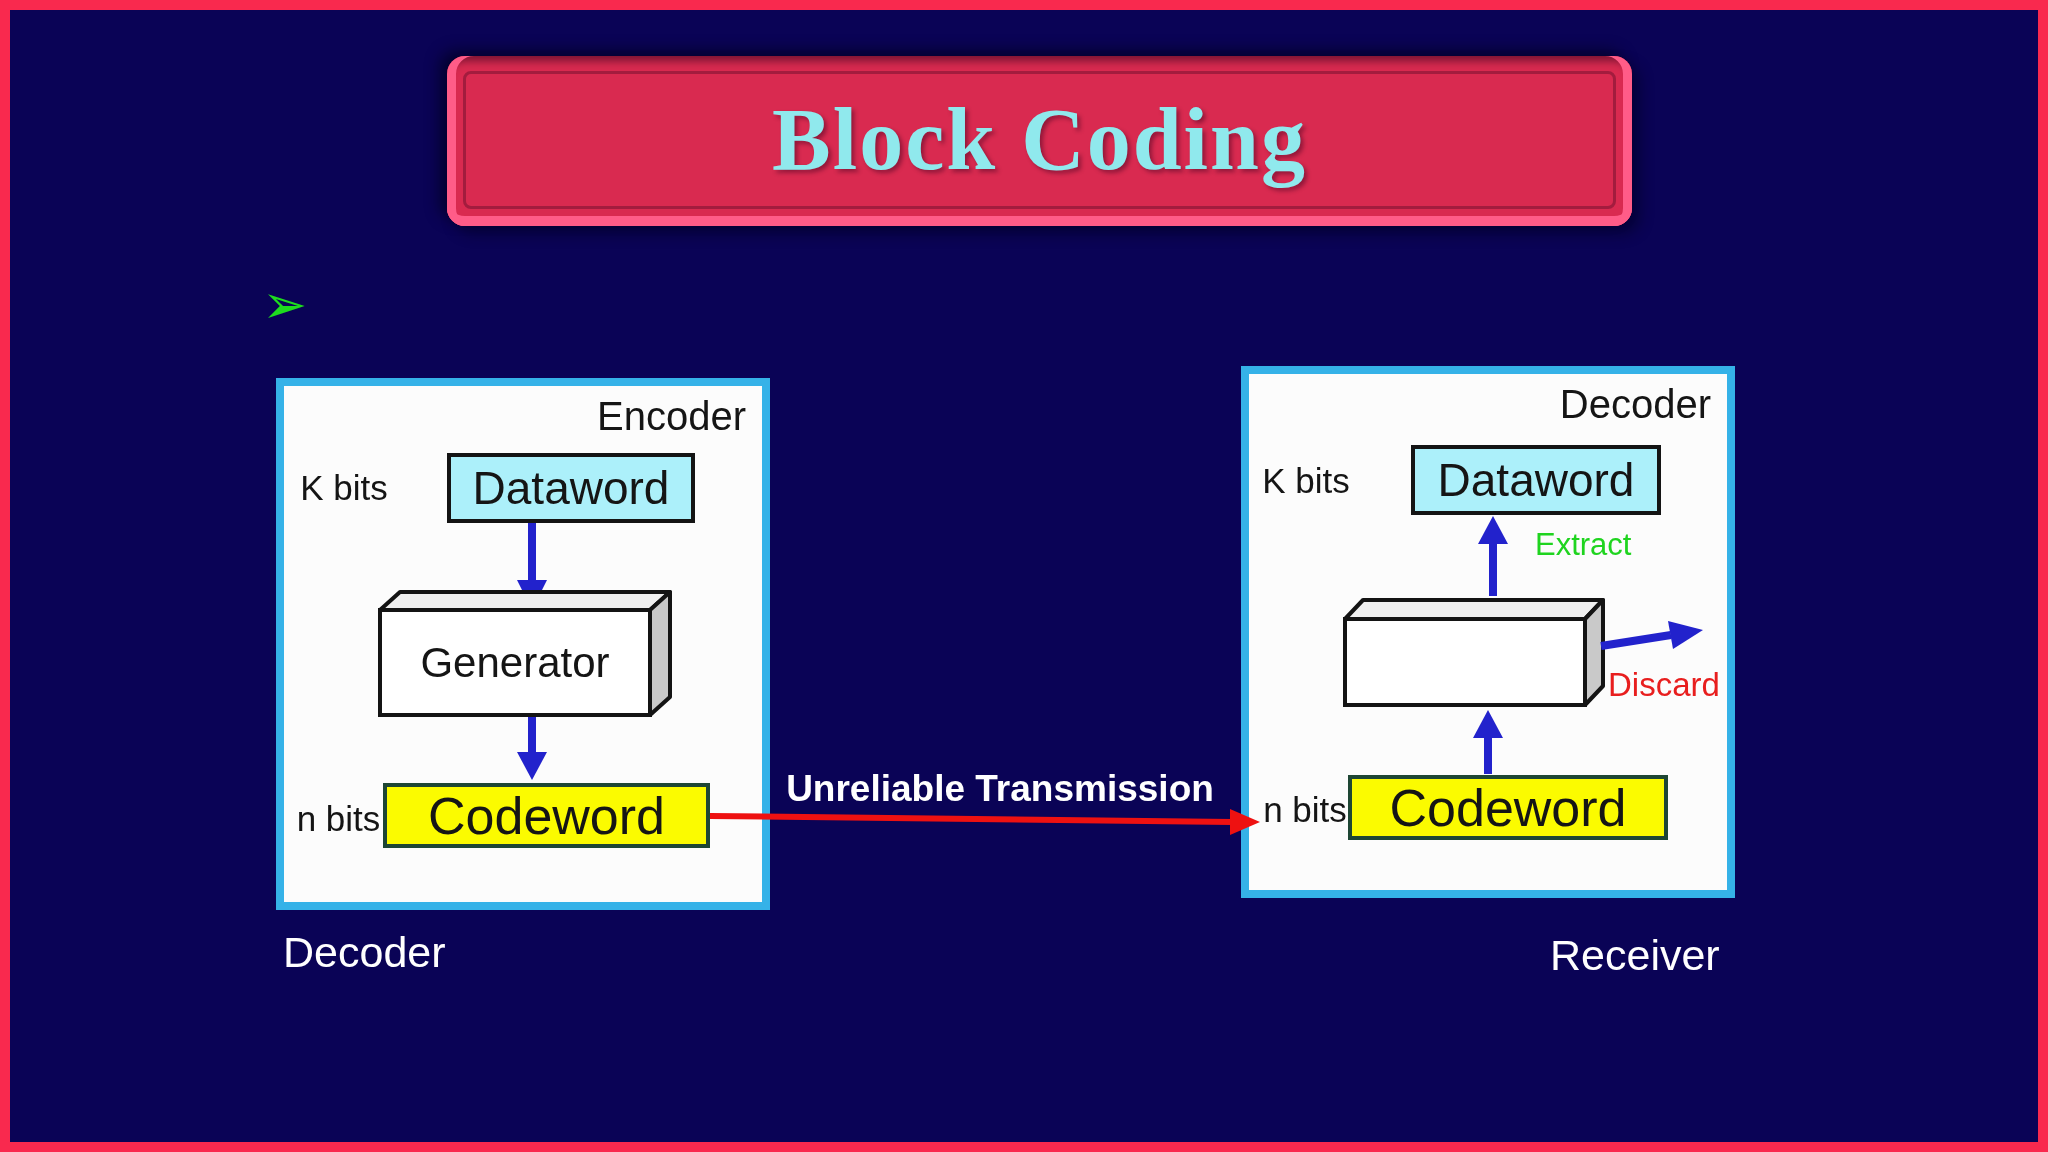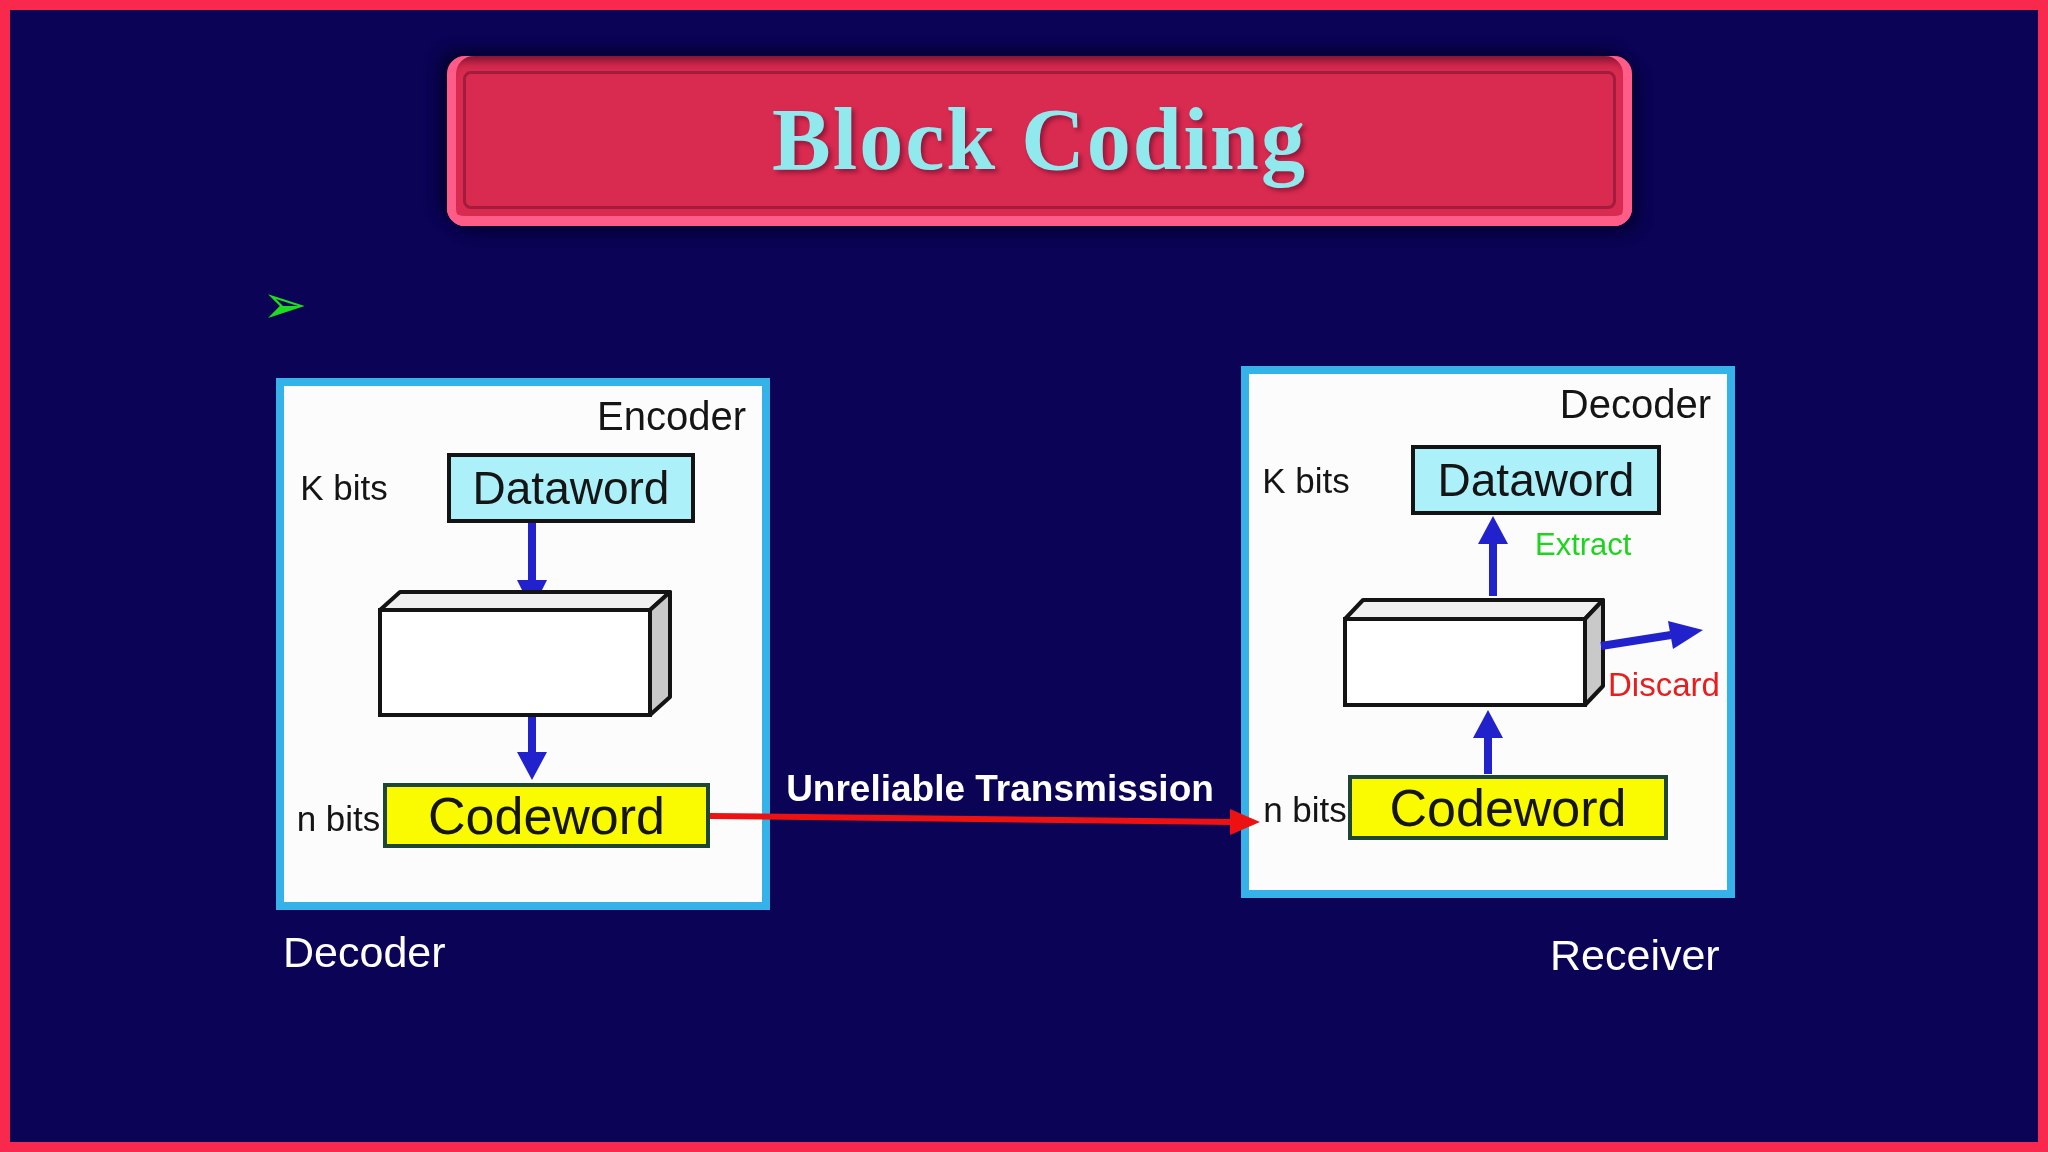--- a/index.html
+++ b/index.html
@@ -132,20 +132,21 @@
       <polygon points="96,224 116,206 386,206 366,224" style="fill:var(--slab-top);stroke:var(--box-border);stroke-width:4;stroke-linejoin:round"></polygon>
       <polygon points="366,224 386,206 386,311 366,329" style="fill:var(--slab-side);stroke:var(--box-border);stroke-width:4;stroke-linejoin:round"></polygon>
       <rect x="96" y="224" width="270" height="105" style="fill:#FFFFFF;stroke:var(--box-border);stroke-width:4"></rect>
 
       <line x1="248" y1="331" x2="248" y2="368" style="stroke:var(--arrow-blue);stroke-width:8"></line>
       <polygon points="233,366 263,366 248,394" style="fill:var(--arrow-blue)"></polygon>
     </svg>
     <div class="panel-label">Encoder</div>
     <div class="bits-label" style="left:8px;top:84px;width:104px;">K bits</div>
     <div class="word-box dataword" style="left:124px;top:67px;width:248px;height:70px;">Dataword</div>
+    <div class="slab-label" style="left:96px;top:224px;width:270px;height:105px;">Generator</div>
     <div class="word-box codeword" style="left:99px;top:397px;width:327px;height:65px;">Codeword</div>
     <div class="bits-label" style="left:2px;top:415px;width:105px;">n bits</div>
   </div>
 
   <div class="panel" style="left:1231px;top:356px;padding-left:38px;">
     <svg class="panel-svg" viewBox="0 0 478 516">
 
       <line x1="244" y1="222" x2="244" y2="168" style="stroke:var(--arrow-blue);stroke-width:8"></line>
       <polygon points="229,170 259,170 244,142" style="fill:var(--arrow-blue)"></polygon>
 

